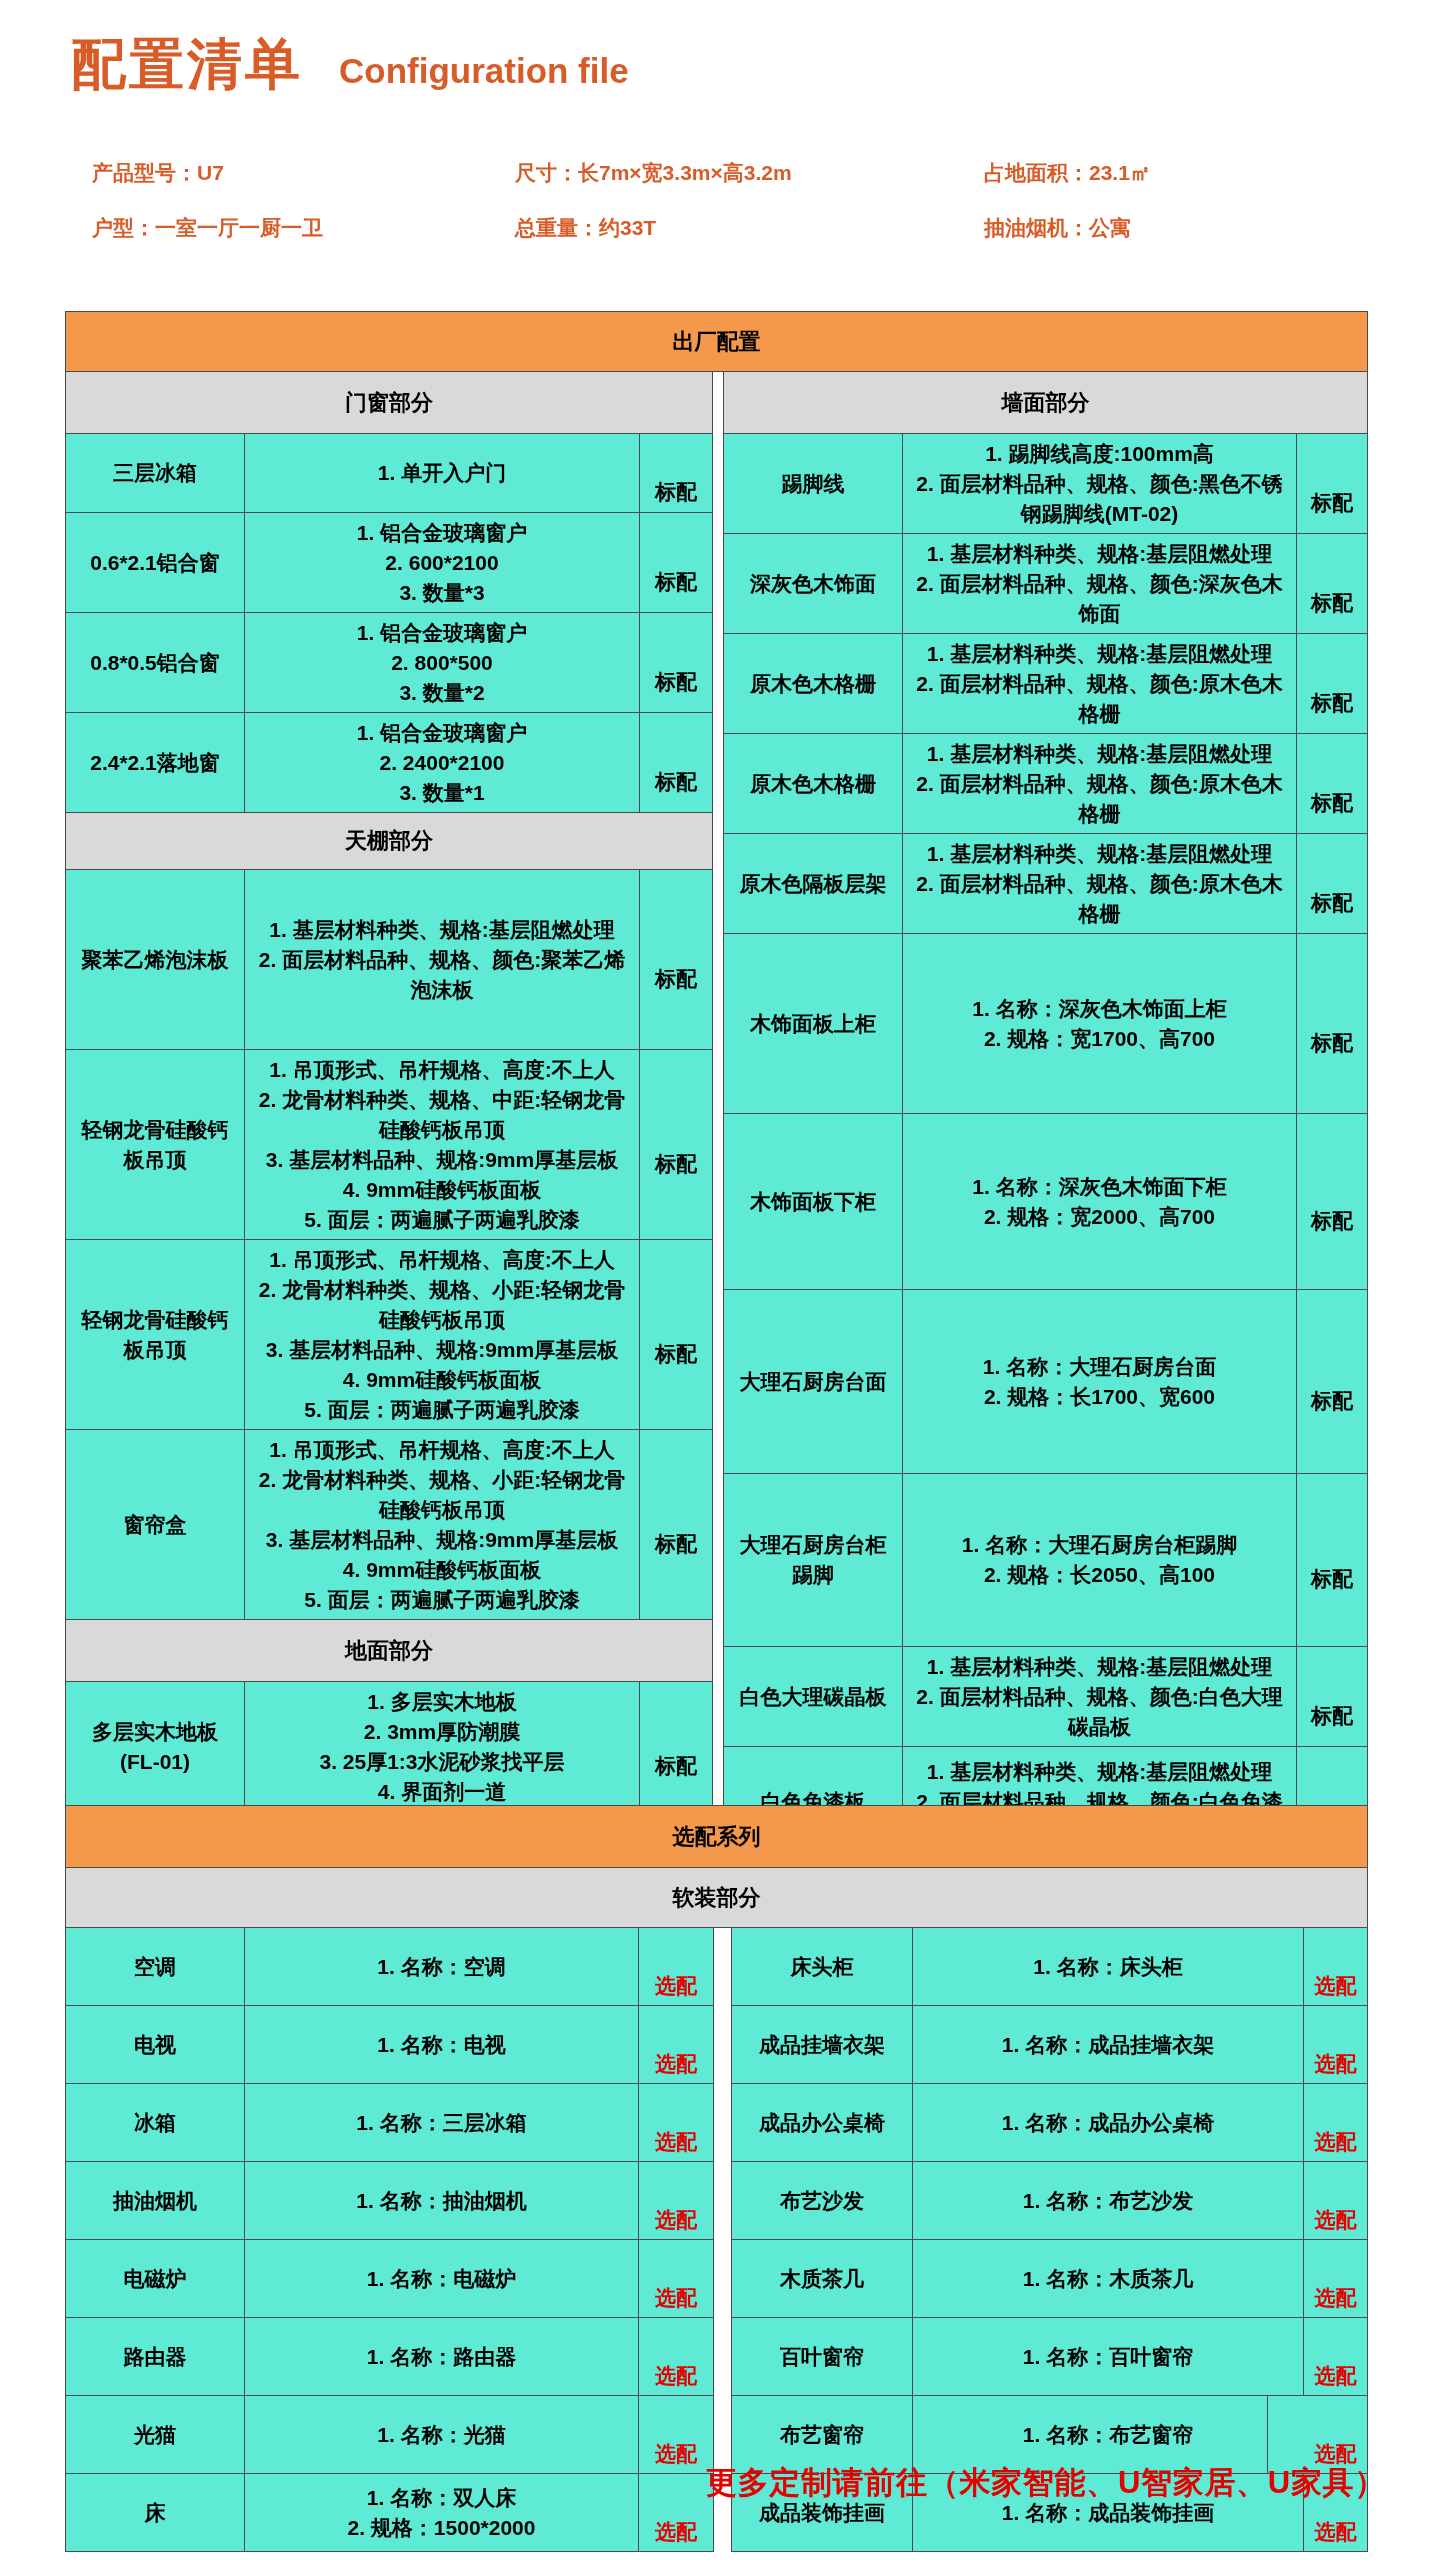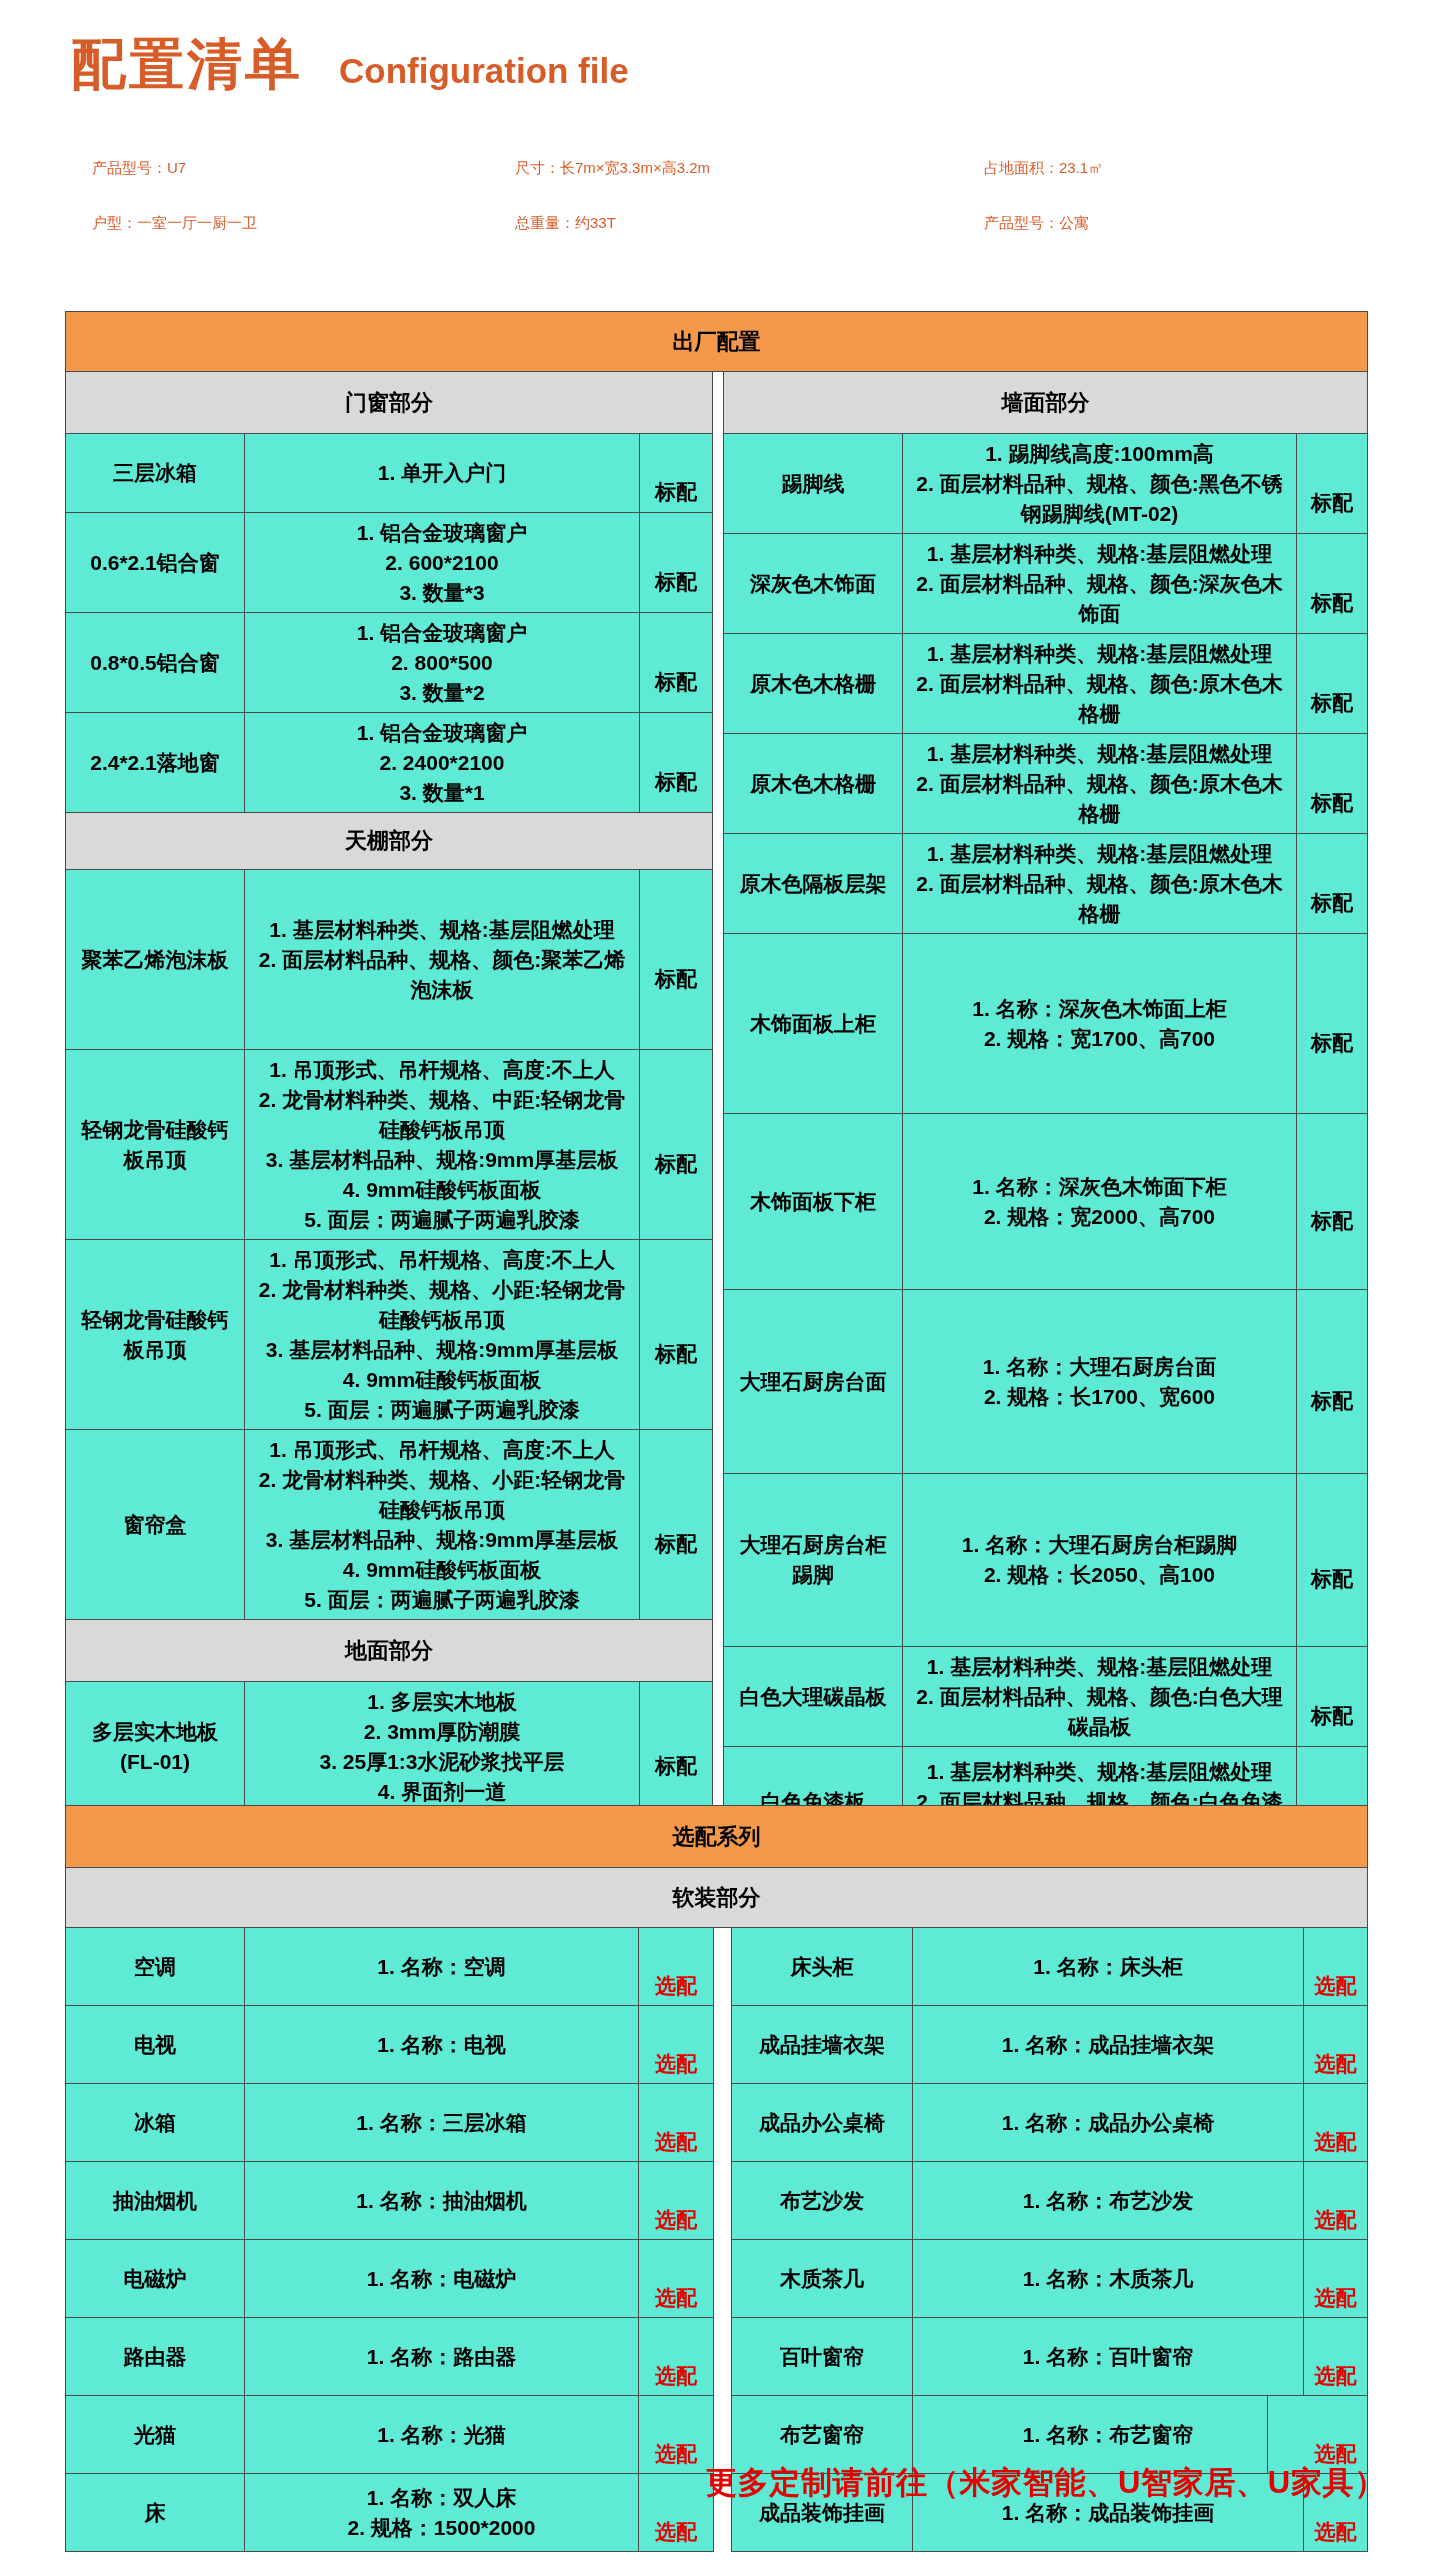--- a/index.html
+++ b/index.html
@@ -3,21 +3,21 @@
 <meta charset="utf-8">
 <style>
   html,body{margin:0;padding:0;background:#ffffff;}
   body{font-family:"Liberation Sans","DejaVu Sans",sans-serif;}
   .page{position:relative;width:1429px;height:2576px;background:#fff;overflow:hidden;}
 
   .title-row{position:absolute;left:71px;top:28px;display:flex;align-items:baseline;gap:36px;color:var(--accent);}
   .title-cn{font-size:55px;font-weight:bold;letter-spacing:3px;}
   .title-en{font-size:35px;font-weight:600;}
 
-  .info-cell{position:absolute;color:var(--accent);font-size:15px;font-weight:normal;white-space:nowrap;}
+  .info-cell{position:absolute;color:var(--accent);font-size:21px;font-weight:bold;white-space:nowrap;}
 
   .tbl{position:absolute;}
   .orange-header{background:var(--header_orange);border:1.5px solid var(--border);box-sizing:border-box;
     display:flex;align-items:center;justify-content:center;font-size:22px;font-weight:bold;color:#000;}
   .gray-band{background:var(--header_gray);border:1.5px solid var(--border);border-top:none;box-sizing:border-box;
     display:flex;align-items:center;justify-content:center;font-size:22px;font-weight:bold;color:#000;}
   .cols{display:flex;justify-content:space-between;align-items:flex-start;}
   .subtable{border:1.5px solid var(--border);border-top:none;box-sizing:border-box;background:#5eead4;}
   .subtable > :first-child{border-top:none;}
   .sec-header{background:var(--header_gray);border-top:1.5px solid var(--border);box-sizing:border-box;
@@ -41,21 +41,21 @@
   <div class="title-row">
     <span class="title-cn">配置清单</span>
     <span class="title-en">Configuration file</span>
   </div>
 
   <div class="info-cell" style="left:92px;top:159px">产品型号：U7</div>
   <div class="info-cell" style="left:515px;top:159px">尺寸：长7m×宽3.3m×高3.2m</div>
   <div class="info-cell" style="left:984px;top:159px">占地面积：23.1㎡</div>
   <div class="info-cell" style="left:92px;top:214px">户型：一室一厅一厨一卫</div>
   <div class="info-cell" style="left:515px;top:214px">总重量：约33T</div>
-  <div class="info-cell" style="left:984px;top:214px">产品型号：公寓</div>
+  <div class="info-cell" style="left:984px;top:214px">抽油烟机：公寓</div>
 
   <div class="tbl" style="left:65px;top:311px;width:1303px">
     <div class="orange-header" style="height:61px">出厂配置</div>
     <div class="cols">
       <div class="subtable" style="width:648px;--wname:179px;--wtag:72px">
           <div class="sec-header" style="min-height: 61px;">门窗部分</div>
           <div class="trow" style="min-height: 79px;">
             <div class="c name">
               <div>三层冰箱</div>
             </div>

